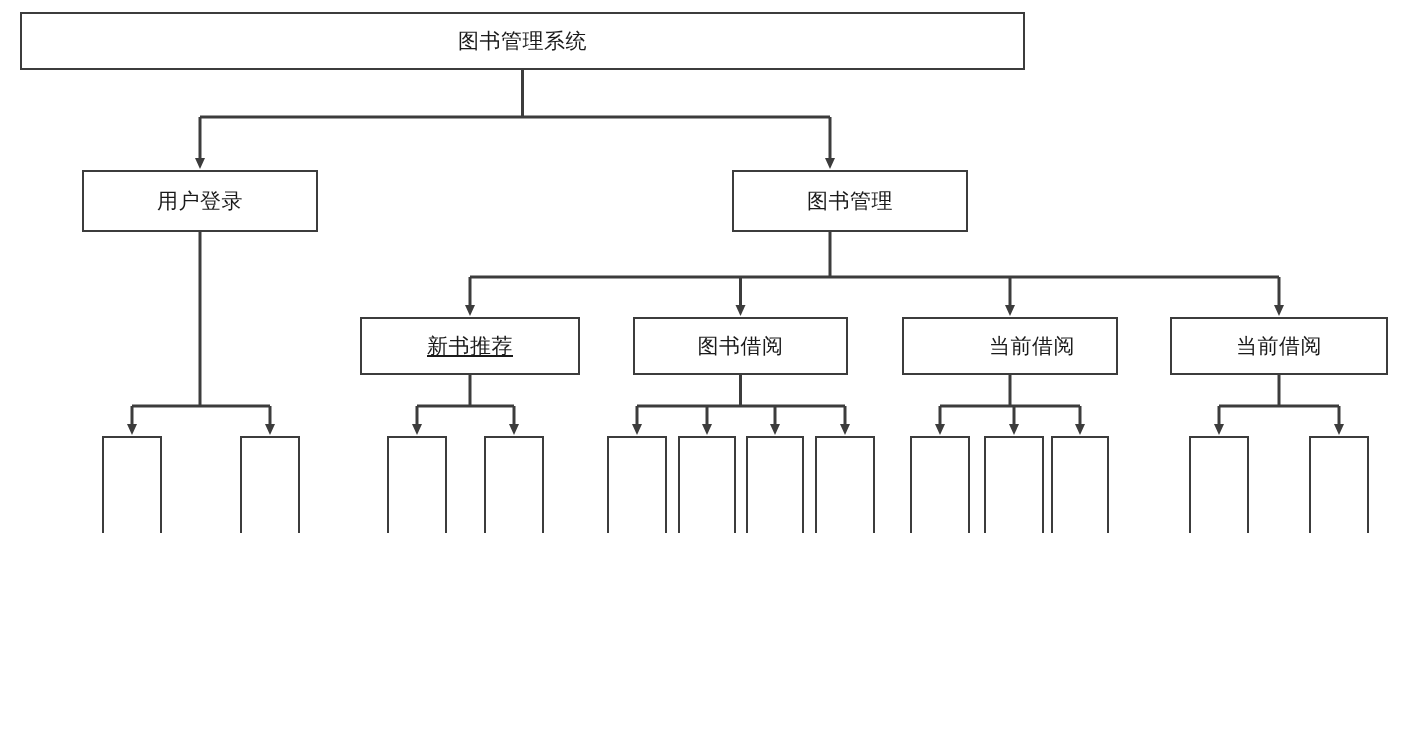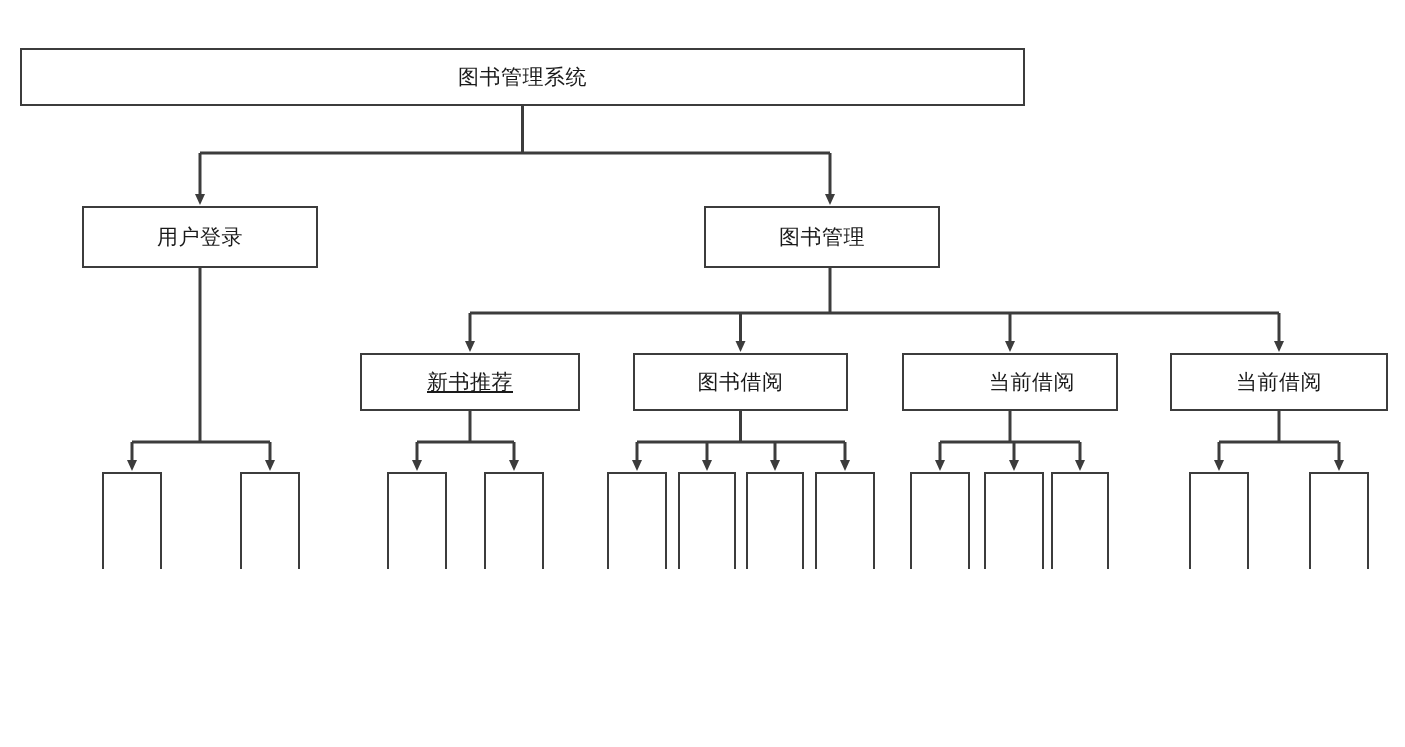--- a/index.html
+++ b/index.html
@@ -9,21 +9,20 @@
   }
   body {
     font-family: "Liberation Sans", "DejaVu Sans", sans-serif;
   }
   #canvas {
     position: relative;
     width: 1405px;
     height: 533px;
     background: #ffffff;
     overflow: hidden;
-    margin-top: 36px;
   }
   #edges {
     position: absolute;
     left: 0;
     top: 0;
     width: 1405px;
     height: 747px;
   }
   .node {
     position: absolute;
@@ -108,21 +107,21 @@
       </g>
   </svg>
 
   <div id="nodes">
       <div class="node horiz" style="left: 20px; top: 12px; width: 1005px; height: 58px;">
         <span>图书管理系统</span>
       </div>
       <div class="node horiz" style="left: 82px; top: 170px; width: 236px; height: 62px;">
         <span>用户登录</span>
       </div>
-      <div class="node horiz" style="left: 704px; top: 170px; width: 236px; height: 62px;">
+      <div class="node horiz" style="left: 732px; top: 170px; width: 236px; height: 62px;">
         <span>图书管理</span>
       </div>
       <div class="node horiz" style="left: 360px; top: 317px; width: 220px; height: 58px; text-decoration: underline;">
         <span>新书推荐</span>
       </div>
       <div class="node horiz" style="left: 633px; top: 317px; width: 215px; height: 58px;">
         <span>图书借阅</span>
       </div>
       <div class="node horiz" style="left: 902px; top: 317px; width: 216px; height: 58px; padding-left: 44px;">
         <span>当前借阅</span>

